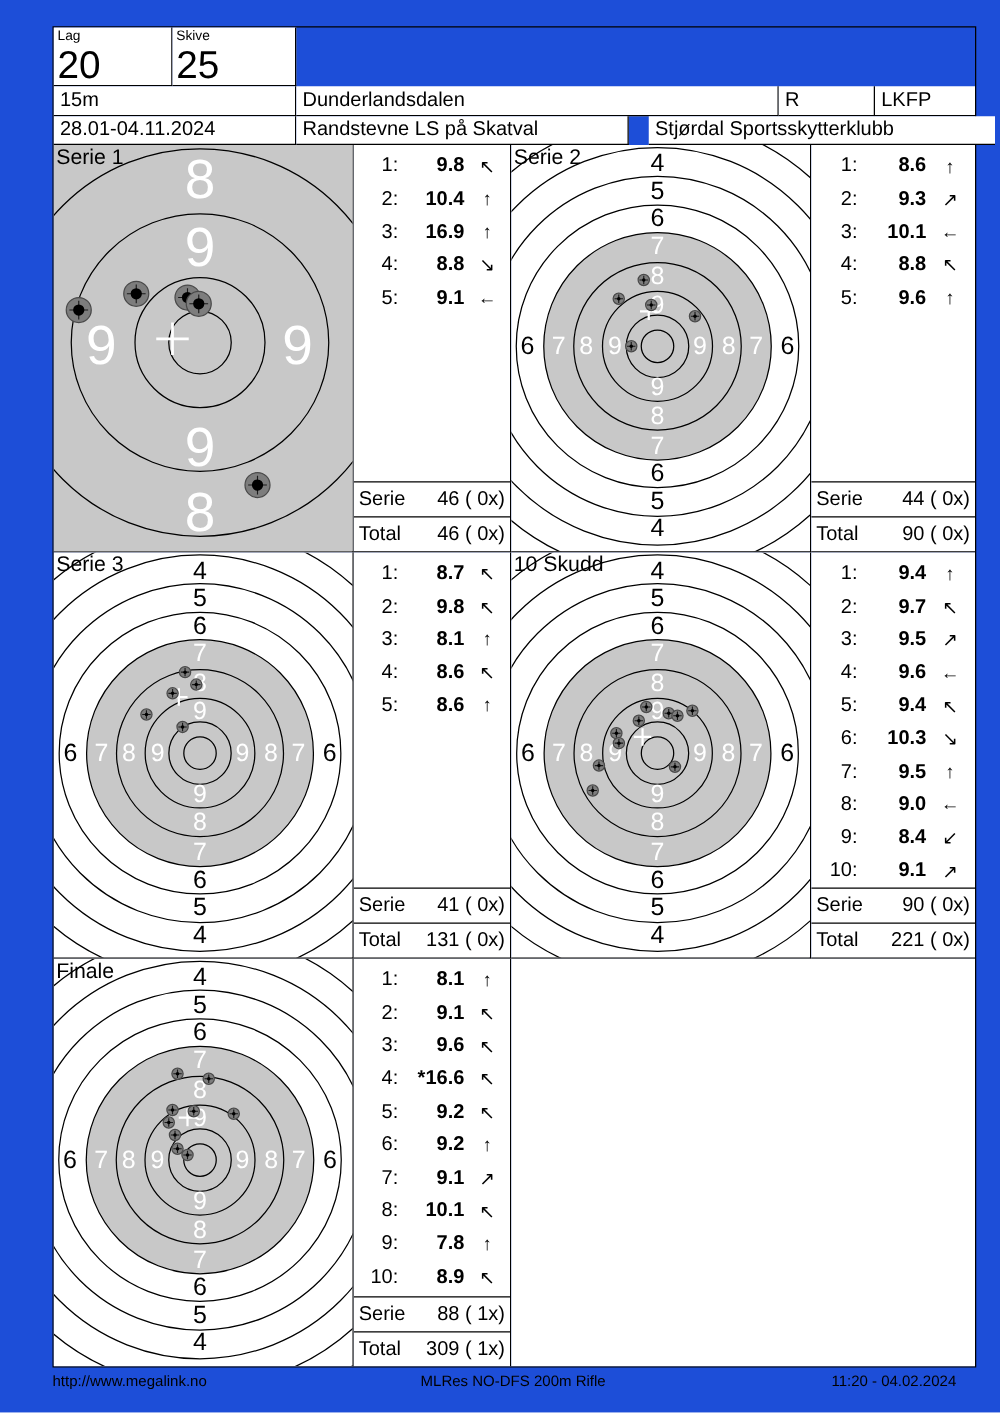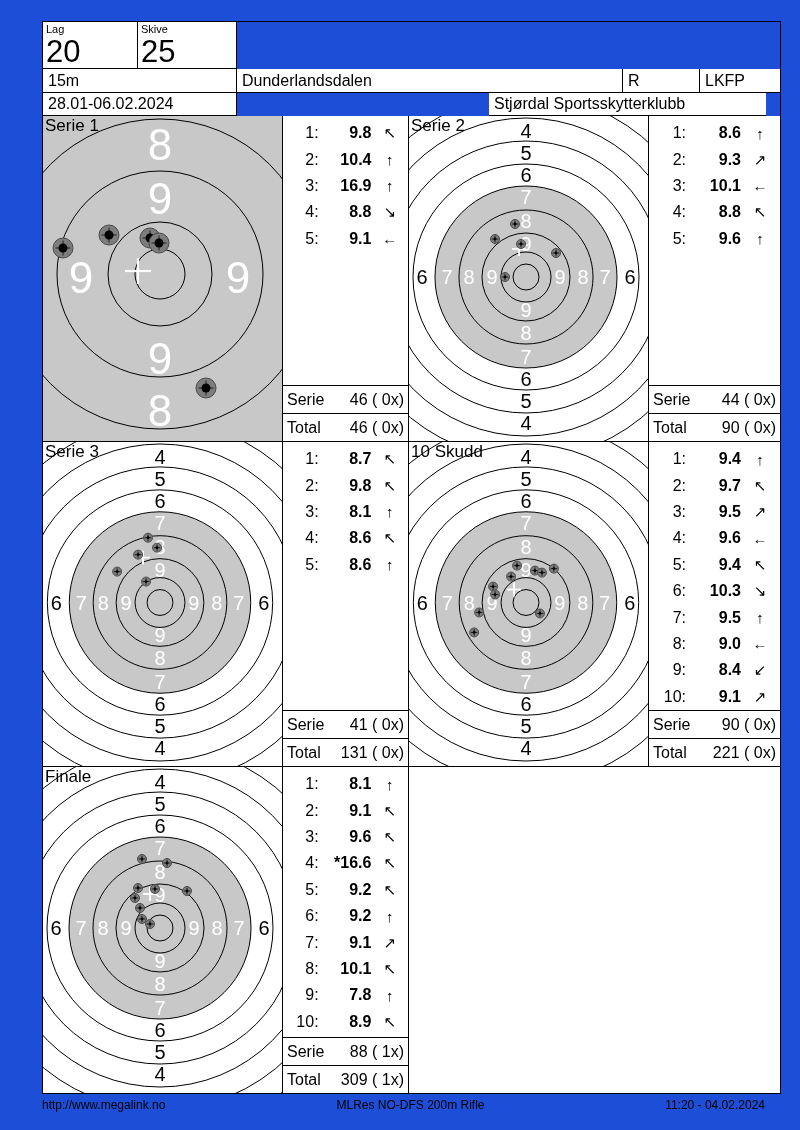--- a/index.html
+++ b/index.html
@@ -53,23 +53,26 @@
       <span>Dunderlandsdalen</span>
     </div>
     <div class="cell rowcell br bb" style="left:580px;top:47px;width:77px;height:24px">
       <span>R</span>
     </div>
     <div class="cell rowcell bb" style="left:657px;top:47px;width:80px;height:24px">
       <span>LKFP</span>
     </div>
 
     <div class="cell rowcell br bb" style="left:0;top:71px;width:194px;height:23px">
-      <span>28.01-06.02.2024</span>
-    </div>
-    <div class="cell rowcell bb" style="left:446px;top:71px;width:277px;height:23px">
+      <span>28.01-04.11.2024</span>
+    </div>
+    <div class="cell rowcell br bb" style="left:194px;top:71px;width:266px;height:23px">
+      <span>Randstevne LS på Skatval</span>
+    </div>
+    <div class="cell rowcell bb" style="left:476px;top:71px;width:277px;height:23px">
       <span>Stjørdal Sportsskytterklubb</span>
     </div>
 
     <div class="cell target-cell br bb" style="left:0;top:94px;width:240px;height:326px">
       <svg class="tgt" width="240" height="326" viewBox="0 0 240 326">
           <rect x="0" y="0" width="240" height="326" fill="#c8c8c8"></rect>
           <circle cx="117" cy="158" r="25" fill="none" stroke="#000000" stroke-width="1"></circle>
           <circle cx="117" cy="158" r="52" fill="none" stroke="#000000" stroke-width="1"></circle>
           <circle cx="117" cy="158" r="103" fill="none" stroke="#000000" stroke-width="1"></circle>
           <circle cx="117" cy="158" r="155" fill="none" stroke="#000000" stroke-width="1"></circle>

